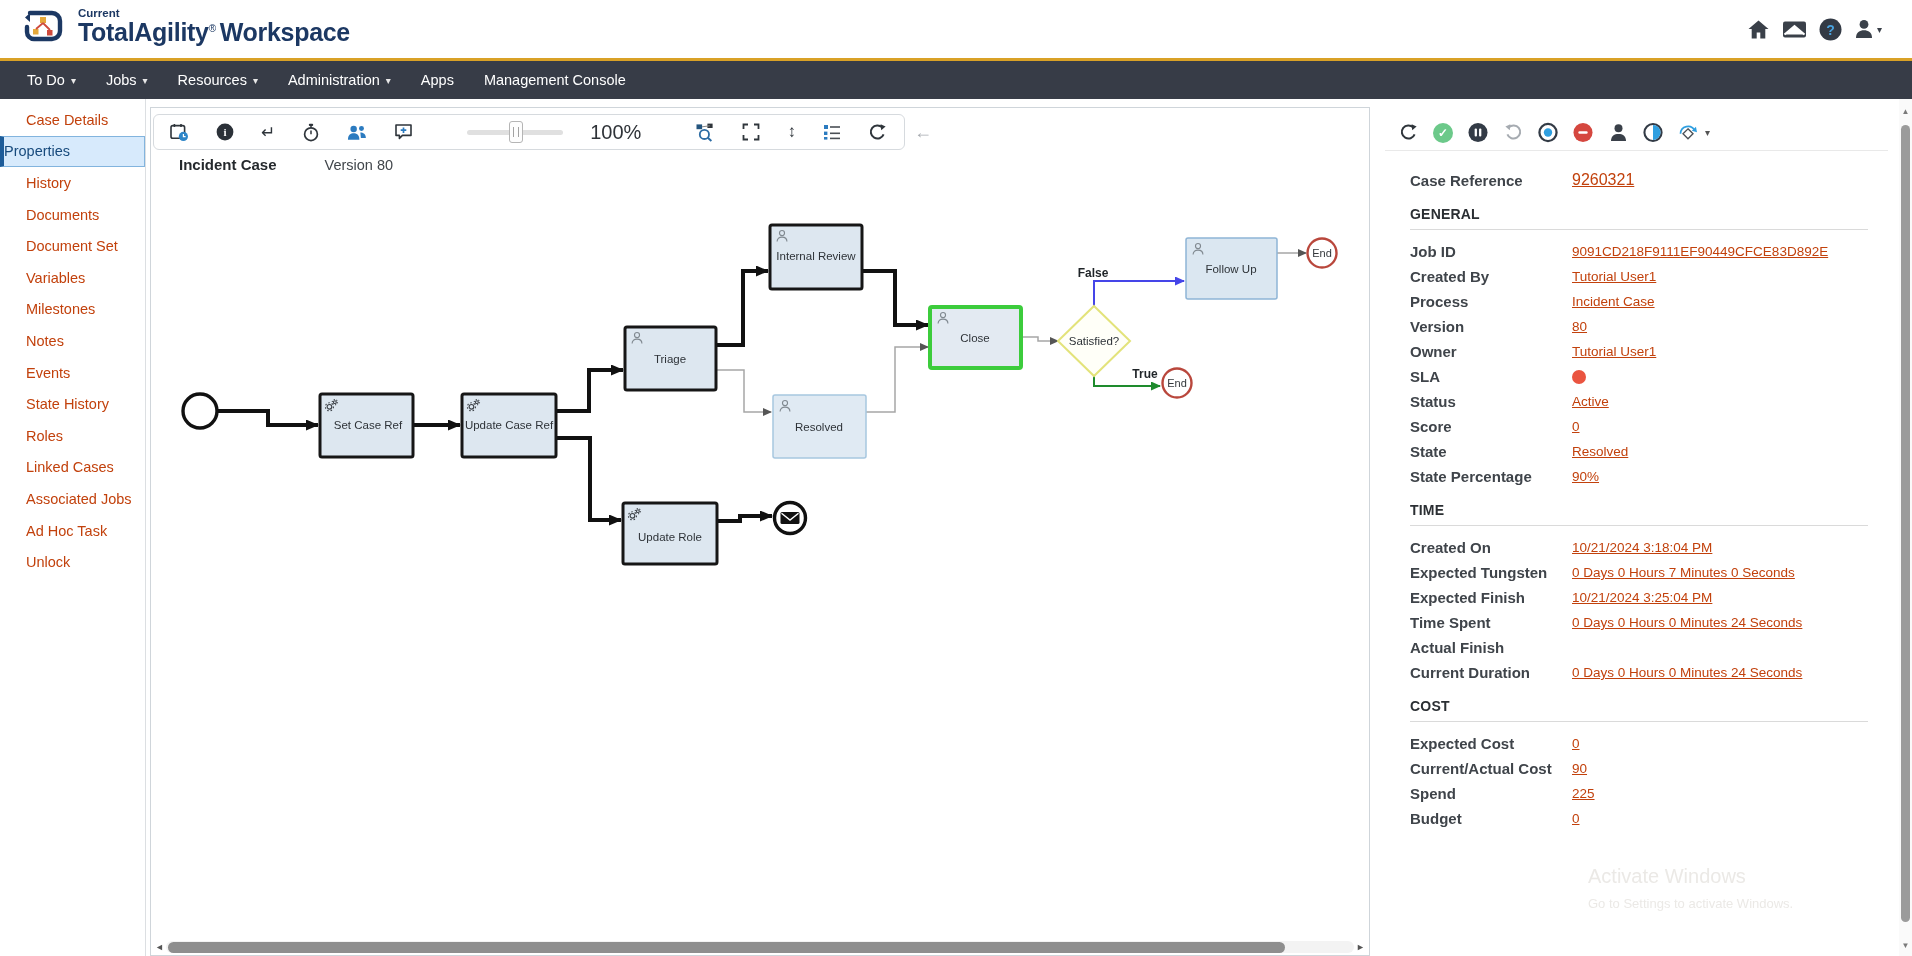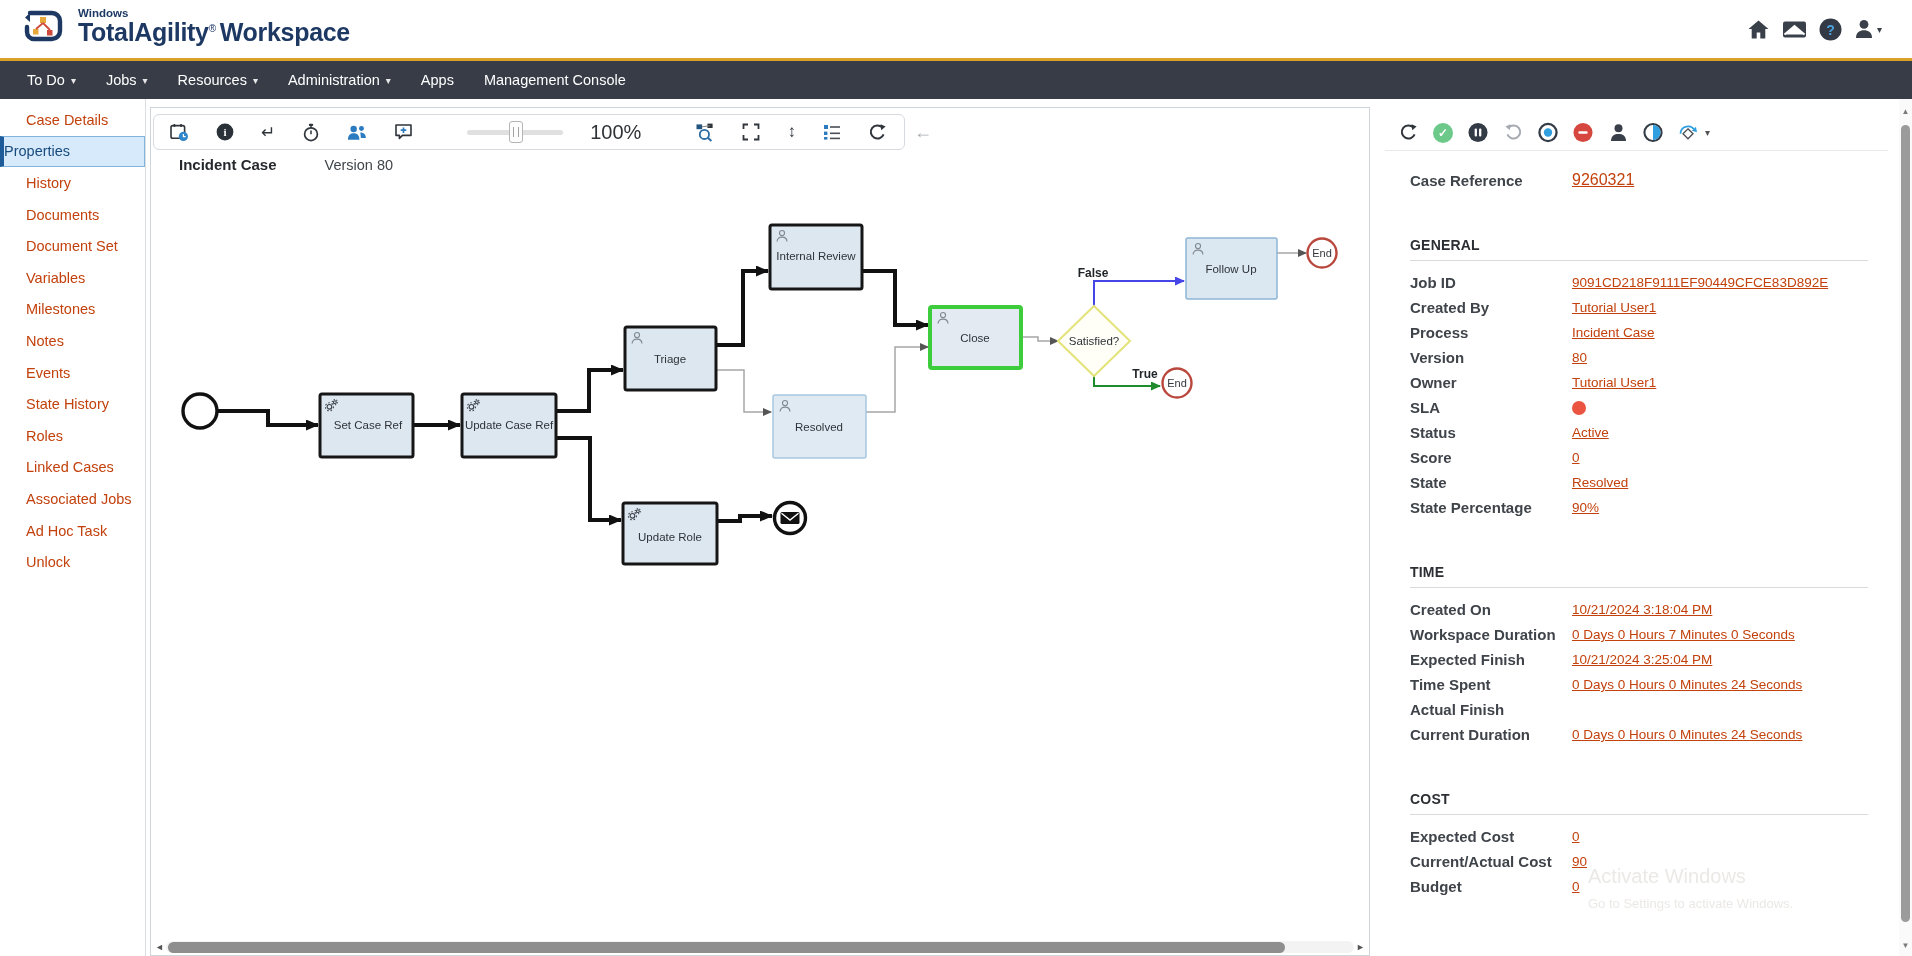--- a/index.html
+++ b/index.html
@@ -57,21 +57,21 @@
 
   
   .props { position:absolute; left:1385px; top:107px; width:503px; height:849px; background:#fff; }
   .ptoolbar { height:36px; margin-top:8px; display:flex; align-items:center; gap:15px; padding-left:13px; border-bottom:1px solid #e9e9e9; }
   .picon { display:inline-flex; align-items:center; justify-content:center; width:20px; height:20px; cursor:pointer; }
   .circ { width:20px; height:20px; border-radius:50%; display:inline-flex; align-items:center; justify-content:center; }
   .circ.green { background:#6cc98a; color:#fff; font-size:12px; font-weight:700; }
   .p-caret { font-size:10px; color:#555; margin-left:-8px; cursor:pointer; }
 
   .case-row { margin:16px 20px 0 25px; display:flex; align-items:center; height:26px; }
-  .sec { margin:44px 20px 0 25px; }
+  .sec { margin:13px 20px 0 25px; }
   .sec-h { font-size:14px; font-weight:700; color:#2b2f33; padding-bottom:7px; border-bottom:1px solid #dadada; letter-spacing:0.2px; }
   .rows { margin-top:9px; }
   .prow { display:flex; align-items:center; height:25px; font-size:13.5px; }
   .plabel { width:162px; font-weight:700; color:#3f444a; font-size:15px; flex-shrink:0; }
   .pvalue { color:#c2410c;text-decoration:underline; }
   .sla-dot { width:14px; height:14px; border-radius:50%; background:#ea5440; display:inline-block; }
   .watermark { position:absolute; left:203px; top:758px; color:#ebe9e6; }
   .wm1 { font-size:20px; }
   .wm2 { font-size:13px; margin-top:8px; }
 
@@ -92,21 +92,21 @@
         <svg width="48" height="48" viewBox="0 0 48 48">
           <path d="M10 10 h22 a8 8 0 0 1 8 8 v10 a8 8 0 0 1 -8 8 h-18 a7 7 0 0 1 -7 -7 v-5" fill="none" stroke="#1c3863" stroke-width="4.4" stroke-linecap="round"></path>
           <path d="M10 10 l-5 4.5 5 4.5 z" fill="#1c3863"></path>
           <rect x="20" y="14" width="6" height="6" fill="#e5a83b"></rect>
           <rect x="13" y="26" width="5.5" height="5.5" fill="#e5a83b"></rect>
           <rect x="27" y="27" width="5.5" height="5.5" fill="#cf4a3c"></rect>
           <path d="M23 20 L16 26 M23 20 L30 27" stroke="#cf4a3c" stroke-width="1.8" fill="none"></path>
         </svg>
       </span>
       <div class="brand-txt" data-interactable="false">
-        <span class="brand-small" data-interactable="false">Windows</span>
+        <span class="brand-small" data-interactable="false">Current</span>
         <span class="brand-main" data-interactable="false"><span class="bn" data-interactable="false">TotalAgility</span><sup data-interactable="false">®</sup><span class="ws" data-interactable="false">Workspace</span></span>
       </div>
     </div>
     <div class="hdr-icons" data-interactable="false">
       <span class="hd-ic" data-interactable="true">
         <svg width="23" height="21" viewBox="0 0 23 21">
             <path d="M11.5 1.5 L21.5 10 H18.3 V19.5 H13.3 V13.6 H9.7 V19.5 H4.7 V10 H1.5 Z" fill="#3a4049"></path>
           </svg>
       </span>
       <span class="hd-ic" data-interactable="true">
@@ -490,21 +490,21 @@
     </div>
 
     <div class="sec" data-interactable="false">
       <div class="sec-h" data-interactable="false">TIME</div>
       <div class="rows" data-interactable="false">
         <div class="prow" data-interactable="false">
             <span class="plabel" data-interactable="false">Created On</span>
             <span class="pvalue" data-interactable="false">10/21/2024 3:18:04 PM</span>
           </div>
         <div class="prow" data-interactable="false">
-            <span class="plabel" data-interactable="false">Workspace Duration</span>
+            <span class="plabel" data-interactable="false">Expected Tungsten</span>
             <span class="pvalue" data-interactable="false">0 Days 0 Hours 7 Minutes 0 Seconds</span>
           </div>
         <div class="prow" data-interactable="false">
             <span class="plabel" data-interactable="false">Expected Finish</span>
             <span class="pvalue" data-interactable="false">10/21/2024 3:25:04 PM</span>
           </div>
         <div class="prow" data-interactable="false">
             <span class="plabel" data-interactable="false">Time Spent</span>
             <span class="pvalue" data-interactable="false">0 Days 0 Hours 0 Minutes 24 Seconds</span>
           </div>
@@ -522,20 +522,24 @@
     <div class="sec" data-interactable="false">
       <div class="sec-h" data-interactable="false">COST</div>
       <div class="rows" data-interactable="false">
         <div class="prow" data-interactable="false">
             <span class="plabel" data-interactable="false">Expected Cost</span>
             <span class="pvalue" data-interactable="false">0</span>
           </div>
         <div class="prow" data-interactable="false">
             <span class="plabel" data-interactable="false">Current/Actual Cost</span>
             <span class="pvalue" data-interactable="false">90</span>
+          </div>
+        <div class="prow" data-interactable="false">
+            <span class="plabel" data-interactable="false">Spend</span>
+            <span class="pvalue" data-interactable="false">225</span>
           </div>
         <div class="prow" data-interactable="false">
             <span class="plabel" data-interactable="false">Budget</span>
             <span class="pvalue" data-interactable="false">0</span>
           </div>
       </div>
     </div>
 
     <div class="watermark" data-interactable="false">
       <div class="wm1" data-interactable="false">Activate Windows</div>

